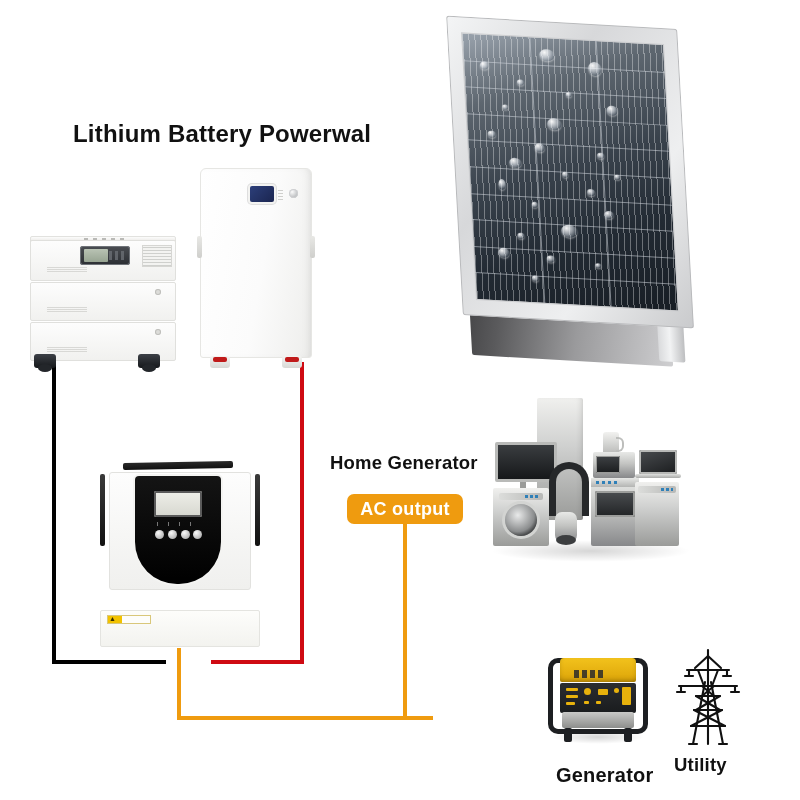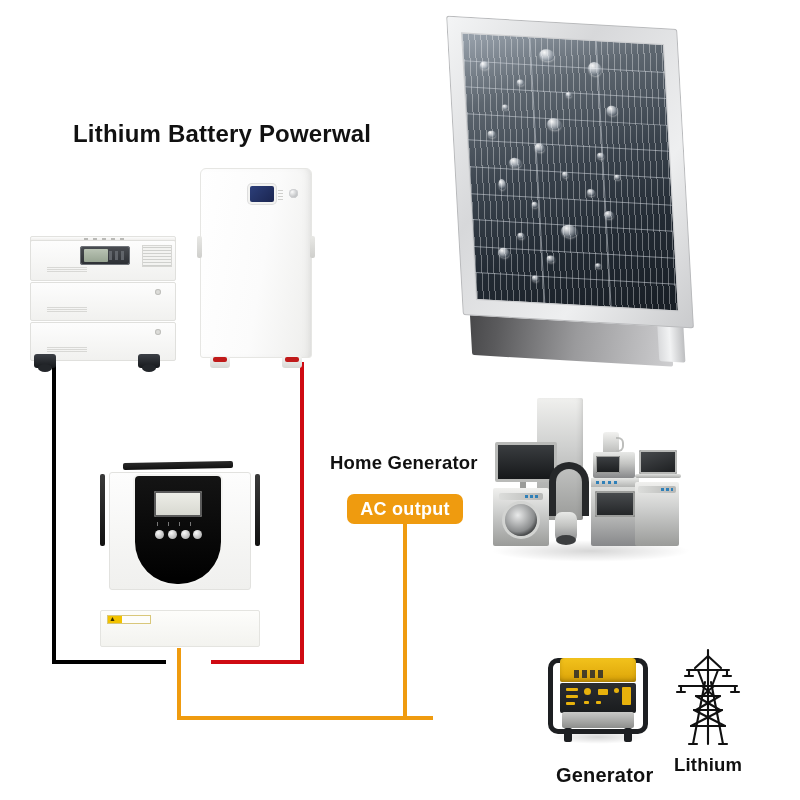--- a/index.html
+++ b/index.html
@@ -497,15 +497,15 @@
       <line x1="20" y1="28" x2="28" y2="28"></line>
       <line x1="58" y1="28" x2="66" y2="28"></line>
       <line x1="12" y1="44" x2="20" y2="44"></line>
       <line x1="66" y1="44" x2="74" y2="44"></line>
       <line x1="24" y1="96" x2="32" y2="96"></line>
       <line x1="54" y1="96" x2="62" y2="96"></line>
     </svg>
   </div>
 
   <div class="lbl" id="t-gen">Generator</div>
-  <div class="lbl" id="t-util">Lithium</div>
+  <div class="lbl" id="t-util">Utility</div>
 
 </div>
 
 </body></html>

